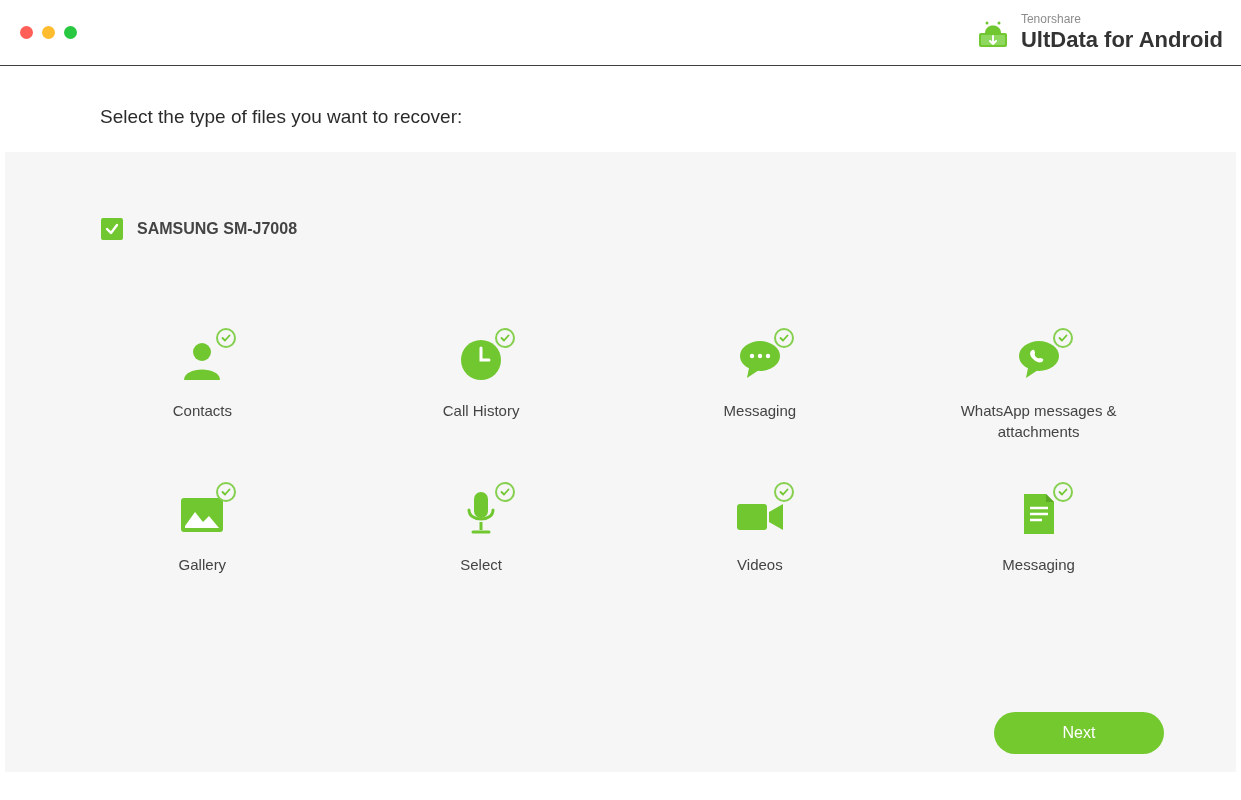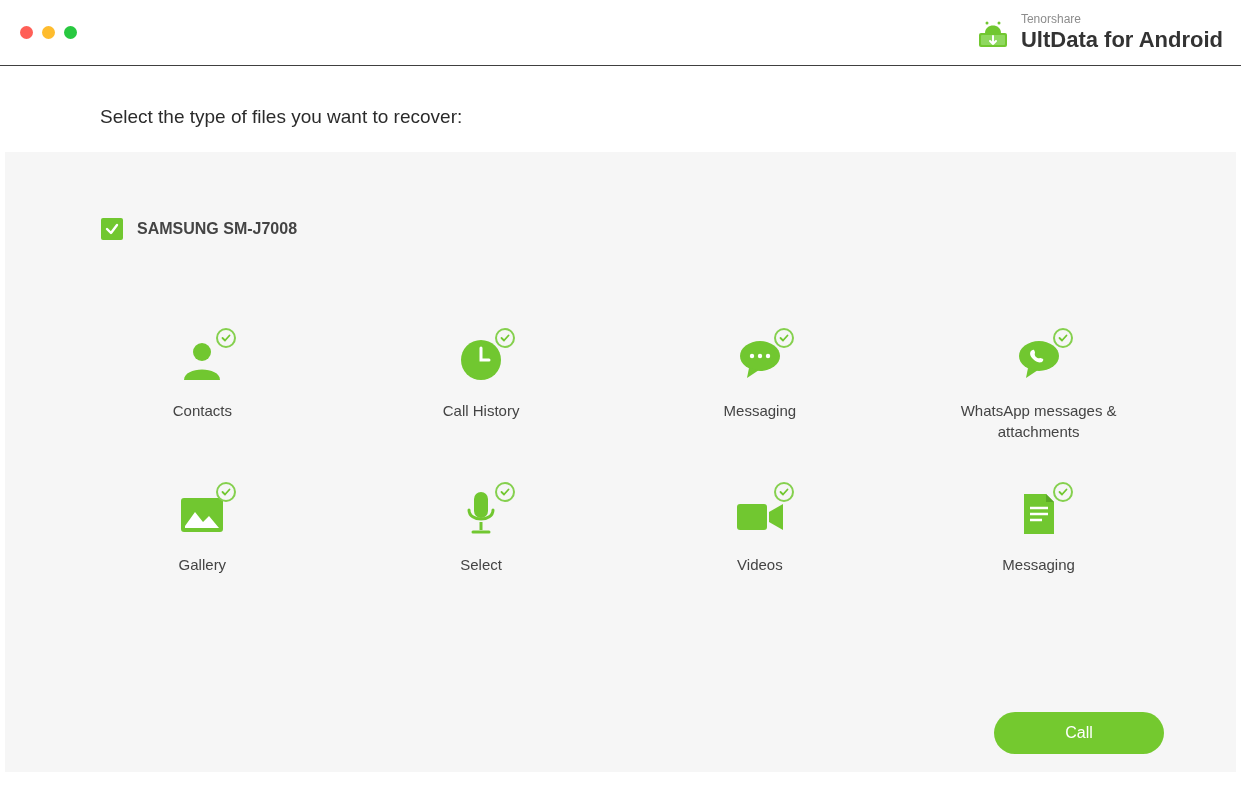--- a/index.html
+++ b/index.html
@@ -304,14 +304,14 @@
           <svg width="10" height="10" viewBox="0 0 10 10">
               <path d="M1.5 5 L4 7.5 L8.5 2.5" stroke="#71c730" stroke-width="1.8" fill="none" stroke-linecap="round" stroke-linejoin="round"></path>
             </svg>
         </div>
       </div>
       <div class="tile-label">Messaging</div>
     </div>
 
   </div>
 
-  <button class="next-btn">Call</button>
+  <button class="next-btn">Next</button>
 </div>
 
 </body></html>

